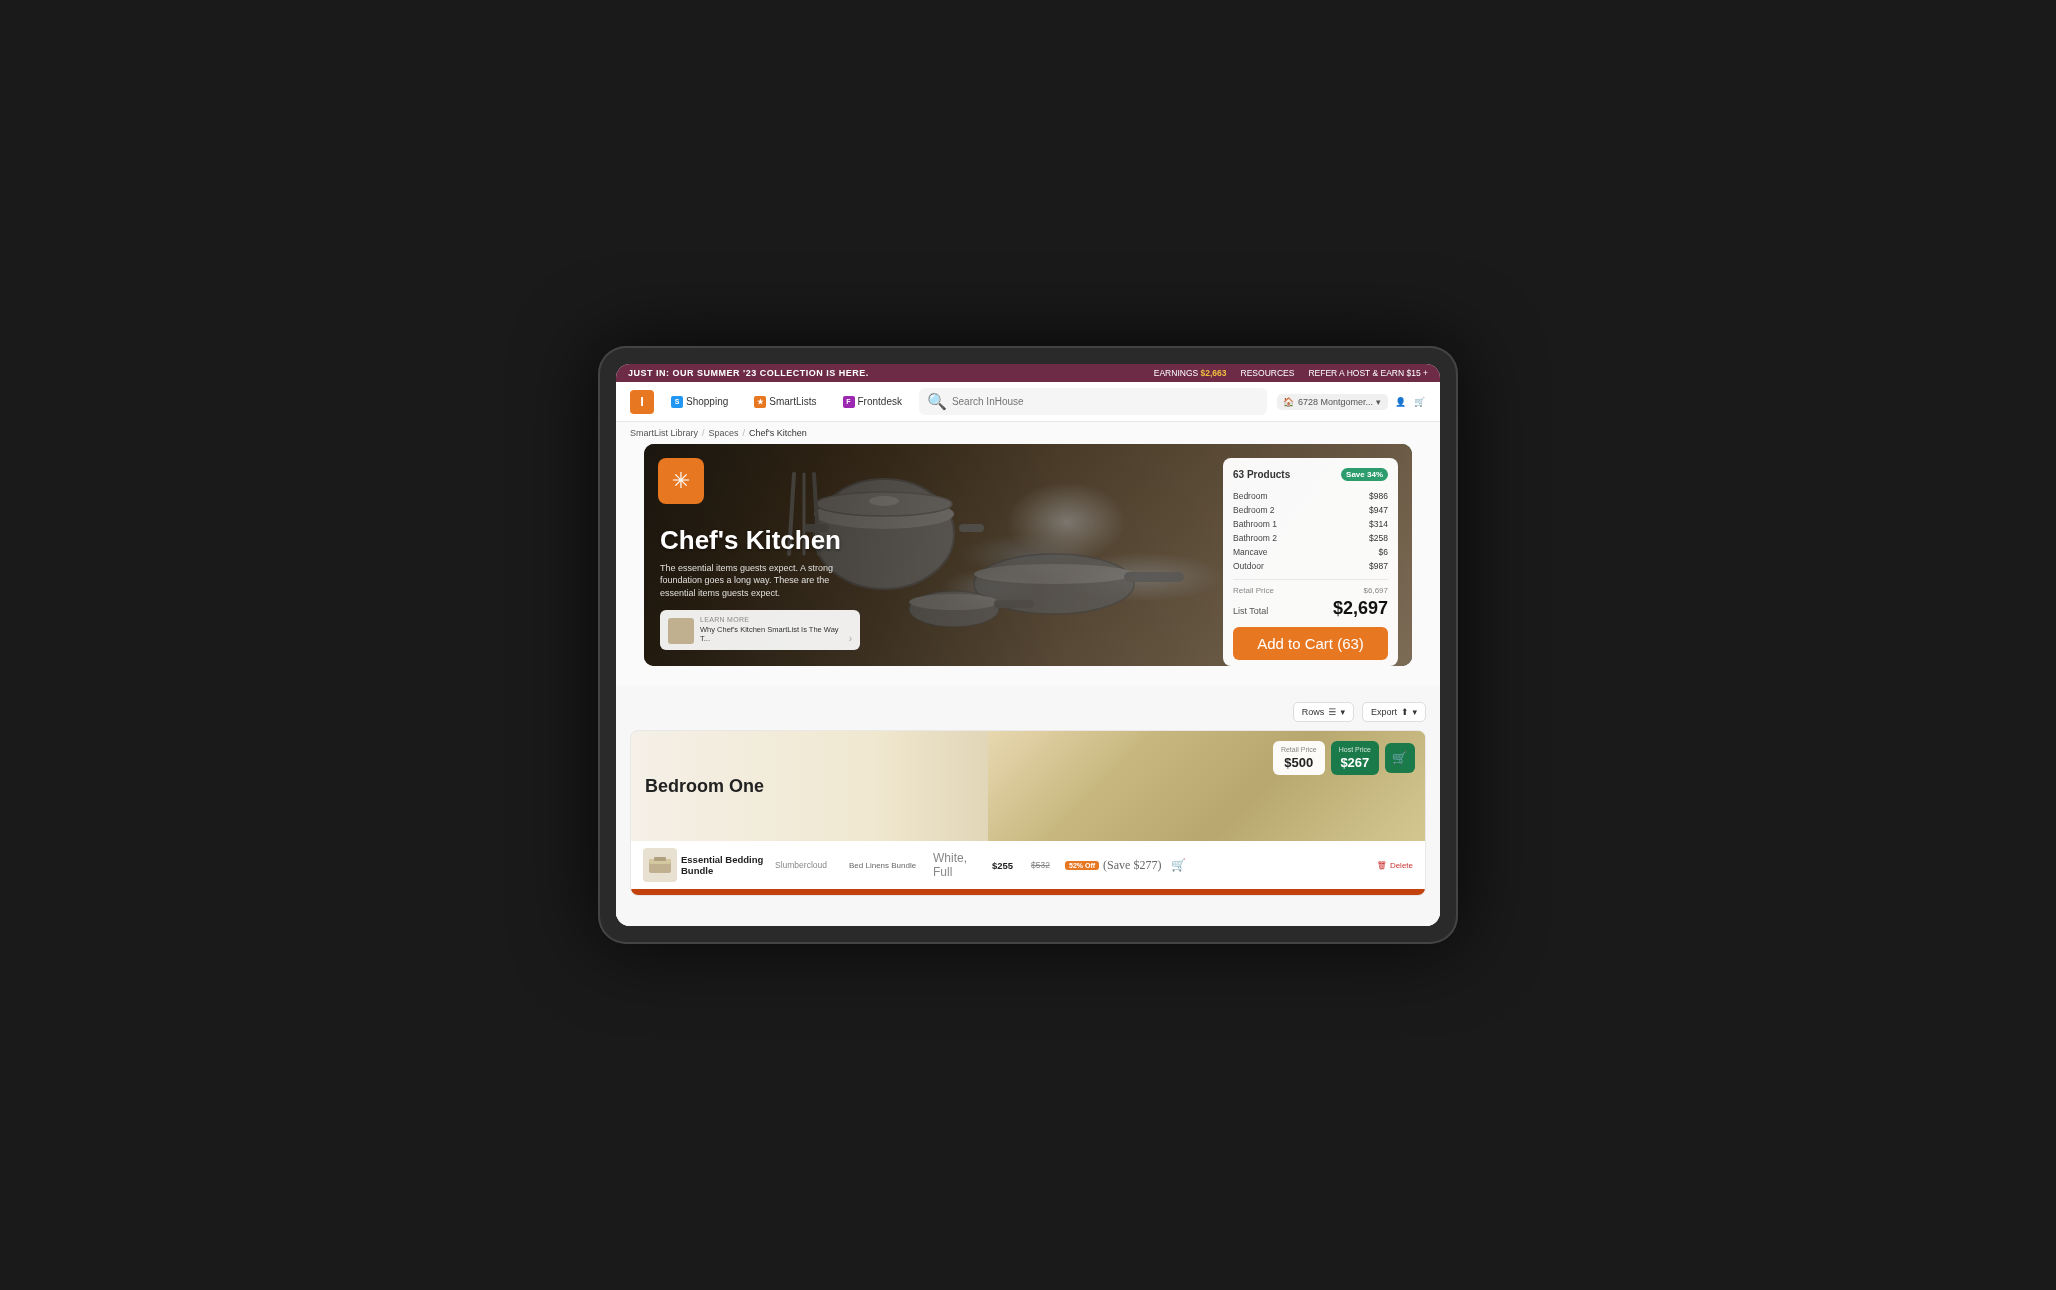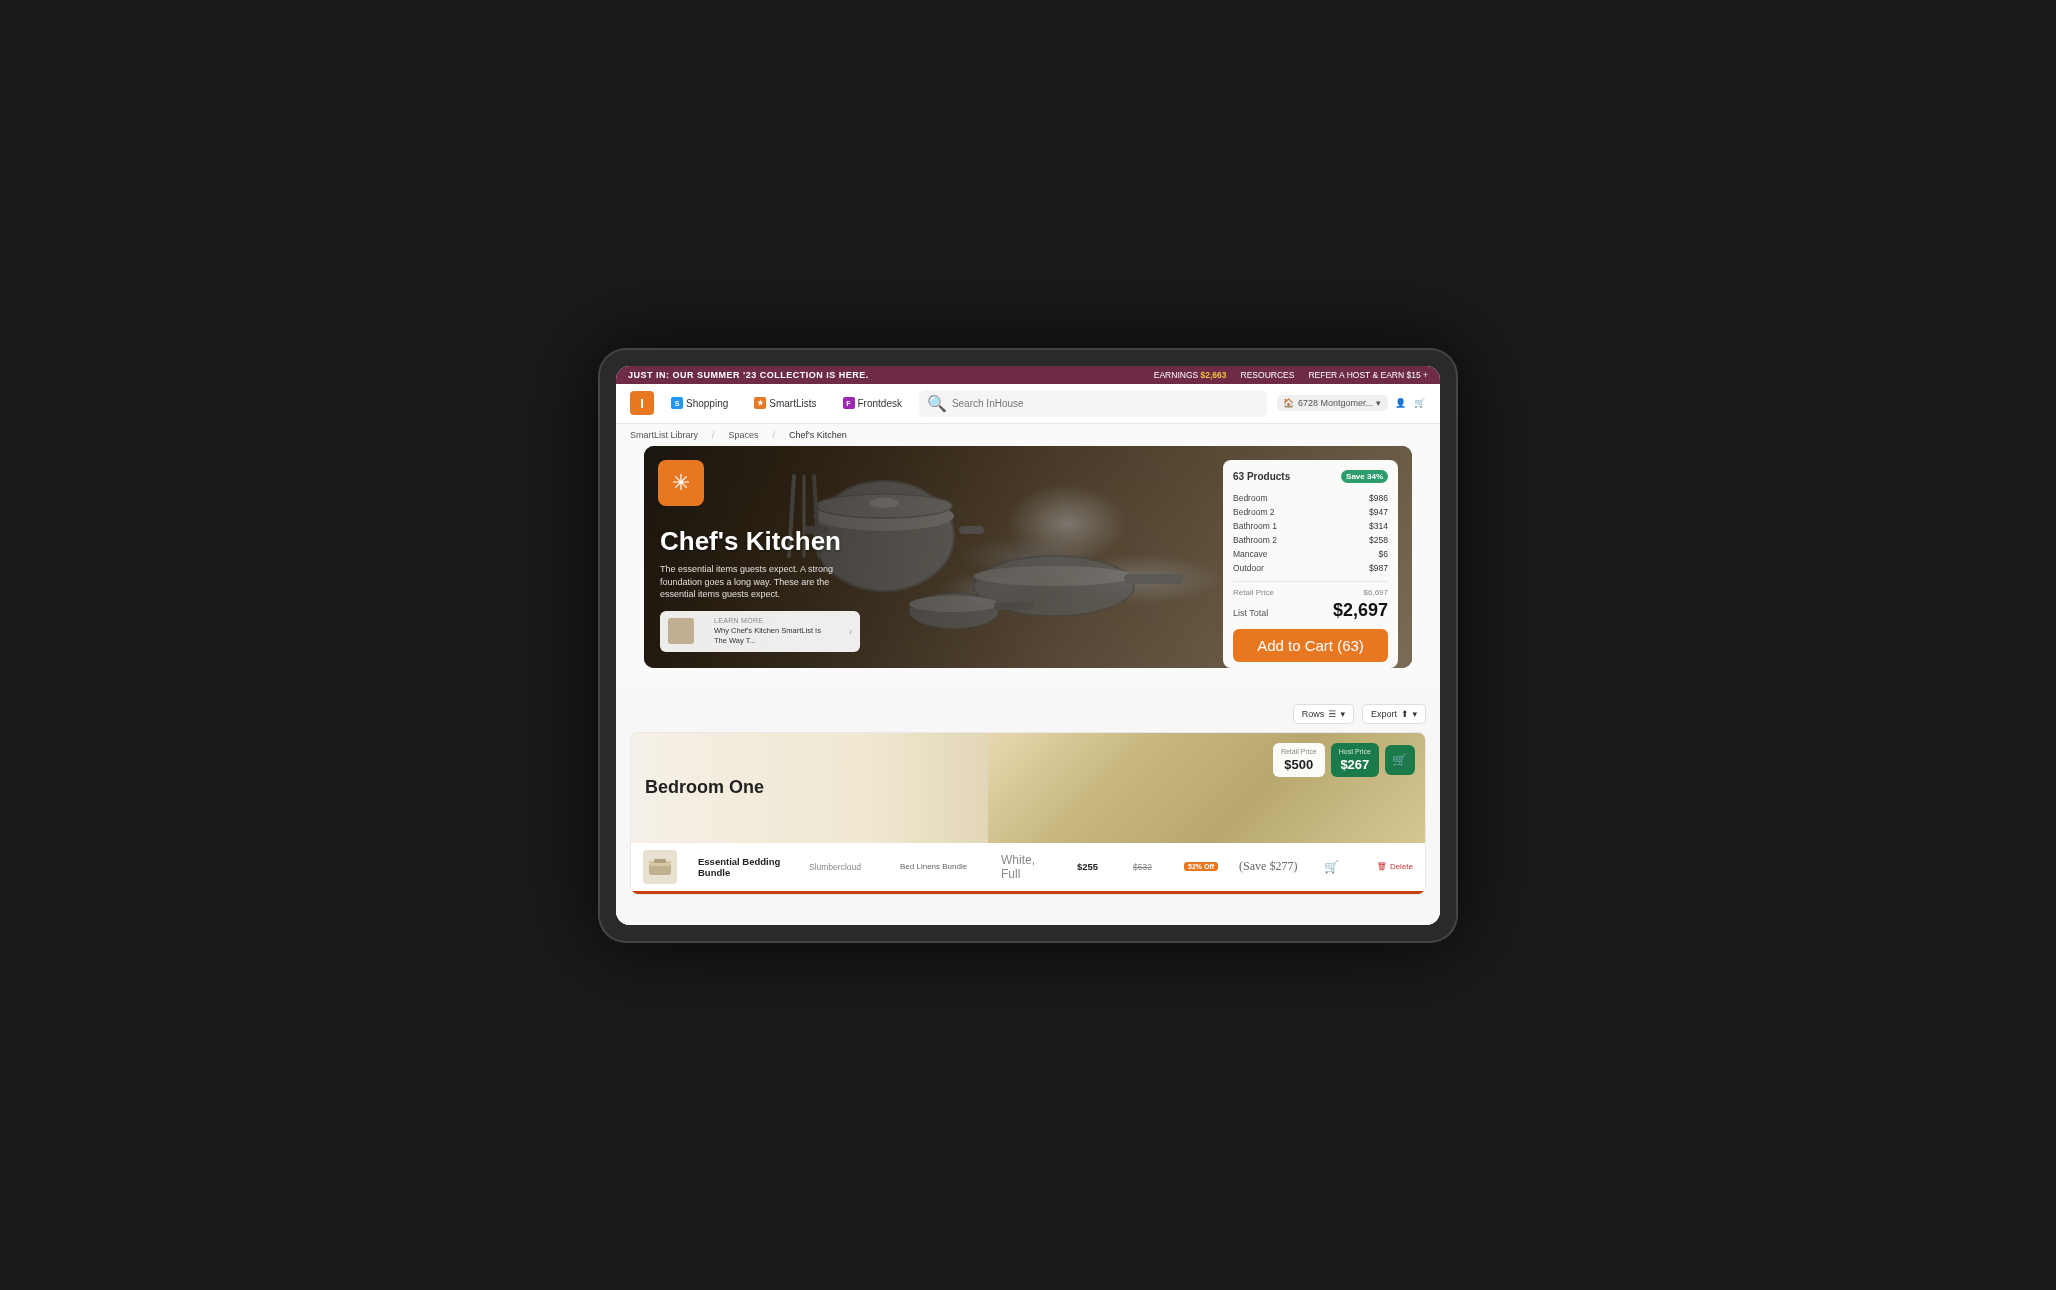--- a/index.html
+++ b/index.html
@@ -115,21 +115,21 @@
       font-size: 9px;
       cursor: pointer;
     }
 
     
     .breadcrumb {
       padding: 6px 14px;
       font-size: 9px;
       color: #888;
       display: flex;
-      gap: 14px;
+      gap: 4px;
       align-items: flex-start;
       background: #fafafa;
     }
     .breadcrumb a { color: #555; text-decoration: none; }
     .breadcrumb .sep { color: #bbb; }
     .breadcrumb .current { color: #333; font-weight: 500; }
 
     
     .hero {
       position: relative;
@@ -206,22 +206,22 @@
       color: rgba(255,255,255,0.85);
       line-height: 1.4;
       max-width: 200px;
       margin-bottom: 10px;
     }
     .learn-more-card {
       background: rgba(255,255,255,0.92);
       border-radius: 6px;
       padding: 6px 8px;
       display: flex;
-      align-items: center;
-      gap: 20px;
+      align-items: flex-end;
+      gap: 6px;
       max-width: 200px;
       cursor: pointer;
     }
     .learn-more-thumb {
       width: 26px;
       height: 26px;
       background: #c0b090;
       border-radius: 3px;
       flex-shrink: 0;
     }
@@ -409,22 +409,22 @@
     .category-desc { font-size: 8.5px; color: #888; flex: 1; }
     .items-count { font-size: 8.5px; color: #888; }
     .collapse-btn { color: #888; font-size: 12px; cursor: pointer; }
 
     
     .product-row {
       display: flex;
       align-items: center;
       padding: 7px 12px;
       background: #fff;
-      border-bottom: 3px solid #c2410c;
-      gap: 21px;
+      border-bottom: 6px solid #c2410c;
+      gap: 4px;
     }
     .product-thumb {
       width: 34px;
       height: 34px;
       border-radius: 4px;
       background: #e8e0d0;
       flex-shrink: 0;
       overflow: hidden;
       display: flex;
       align-items: center;

